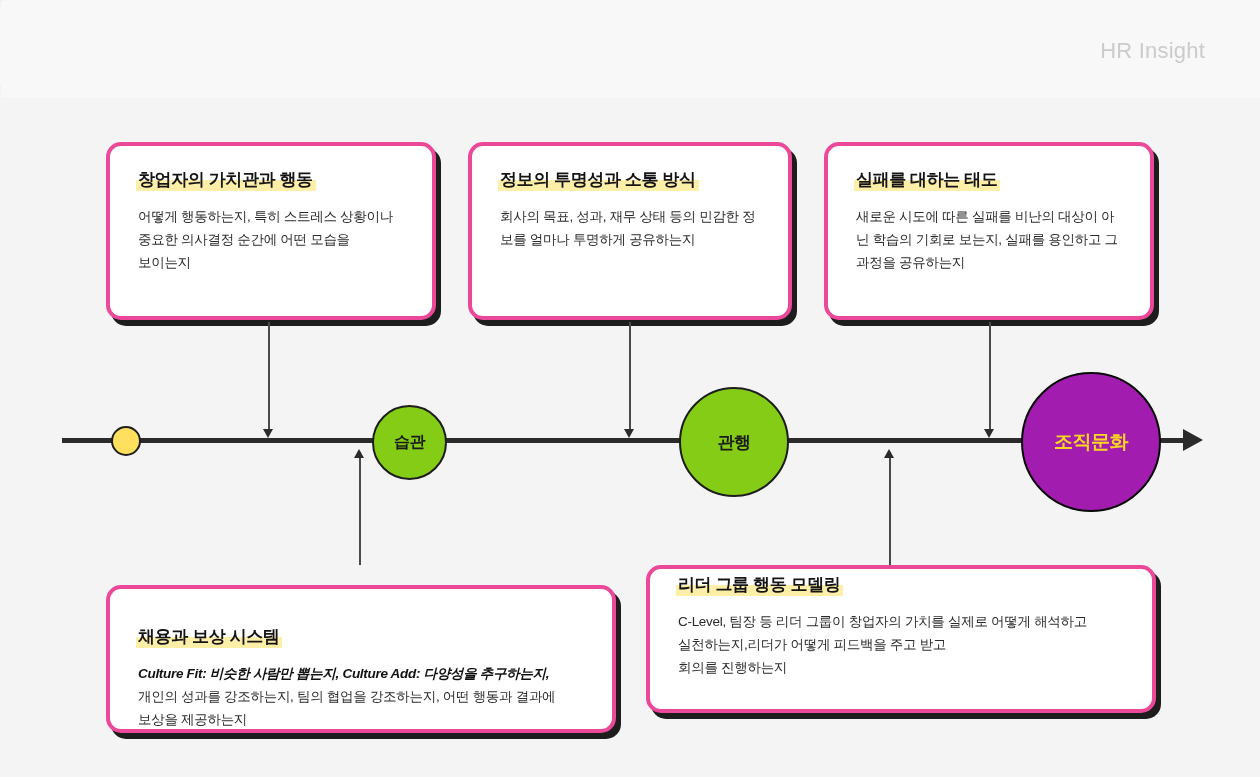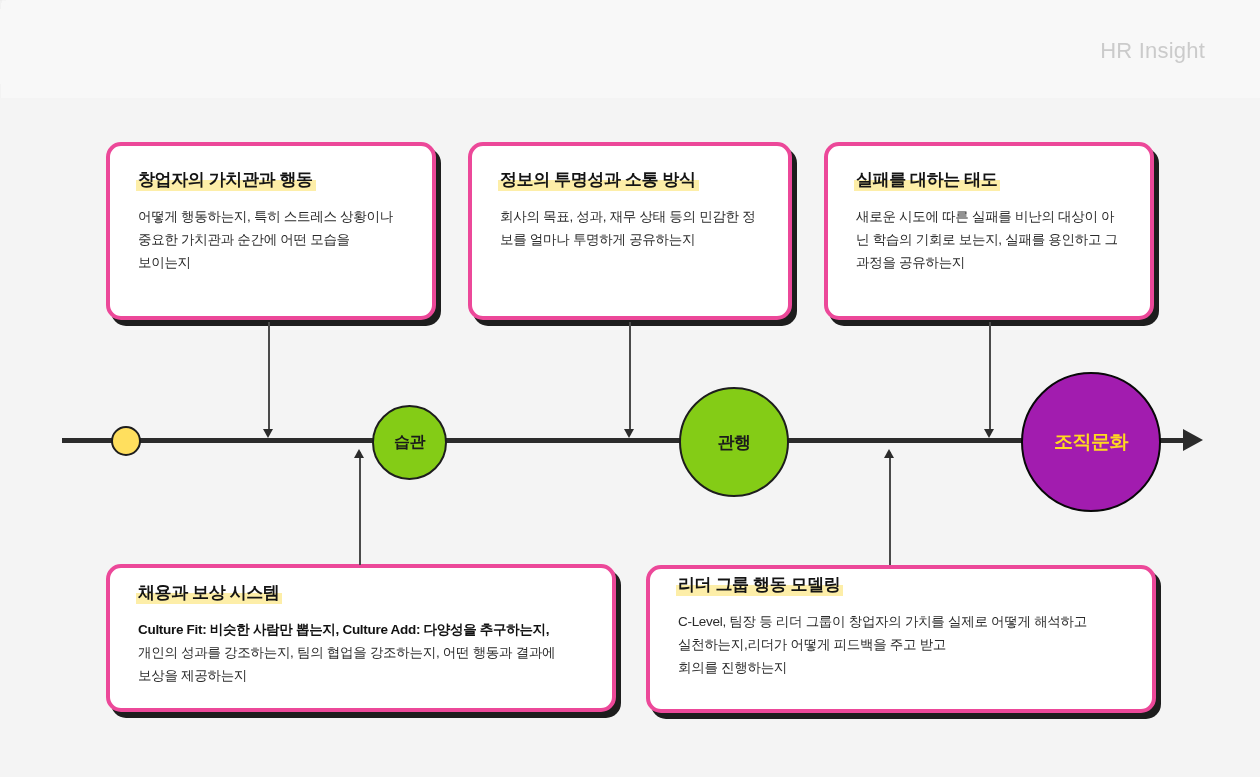--- a/index.html
+++ b/index.html
@@ -43,26 +43,26 @@
     font-size: 17px; font-weight: 700; color: #141414;
     letter-spacing: -0.4px; white-space: nowrap; z-index: 1;
     margin-bottom: 14px;
   }
   .card-title::before {
     content: ""; position: absolute; left: -2px; right: -3px;
     bottom: 0px; height: 11px; background: #fdeea8; z-index: -1;
   }
   .card-body { font-size: 13.5px; line-height: 1.72; color: #2b2b2b; letter-spacing: -0.3px; }
   .card-body .line { white-space: nowrap; }
-  .card-body .line.strong { font-weight: 700; color: #111; }
+  .card-body .line.strong { font-weight: 700; color: #111; font-style: italic; }
 
   #card-founder   { left: 106px; top: 142px; width: 330px; height: 178px; }
   #card-transparency { left: 468px; top: 142px; width: 324px; height: 178px; }
   #card-failure   { left: 824px; top: 142px; width: 330px; height: 178px; }
-  #card-hiring    { left: 106px; top: 564px; width: 510px; height: 148px; padding-top: 13px; }
+  #card-hiring    { left: 106px; top: 585px; width: 510px; height: 148px; padding-top: 36px; }
   #card-leader    { left: 646px; top: 565px; width: 510px; height: 148px; padding-top: 4px; }
 
   
   .timeline-line {
     position: absolute; left: 62px; top: 438px; width: 1133px; height: 5px;
     background: #2b2b2b;
   }
   .timeline-arrowhead {
     position: absolute; left: 1183px; top: 429px;
     width: 0; height: 0;
@@ -125,21 +125,21 @@
 <div id="root">
 
   <div class="header">
     <div class="header-brand">HR Insight</div>
   </div>
 
   <div class="card" id="card-founder">
     <div class="card-title">창업자의 가치관과 행동</div>
     <div class="card-body">
       <div class="line">어떻게  행동하는지,  특히  스트레스  상황이나</div>
-      <div class="line">중요한 가치관과 순간에 어떤 모습을</div>
+      <div class="line">중요한 의사결정 순간에 어떤 모습을</div>
       <div class="line">보이는지</div>
     </div>
   </div>
 
   <div class="card" id="card-transparency">
     <div class="card-title">정보의 투명성과 소통 방식</div>
     <div class="card-body">
       <div class="line">회사의 목표, 성과, 재무 상태 등의 민감한 정</div>
       <div class="line">보를 얼마나 투명하게 공유하는지</div>
     </div>

